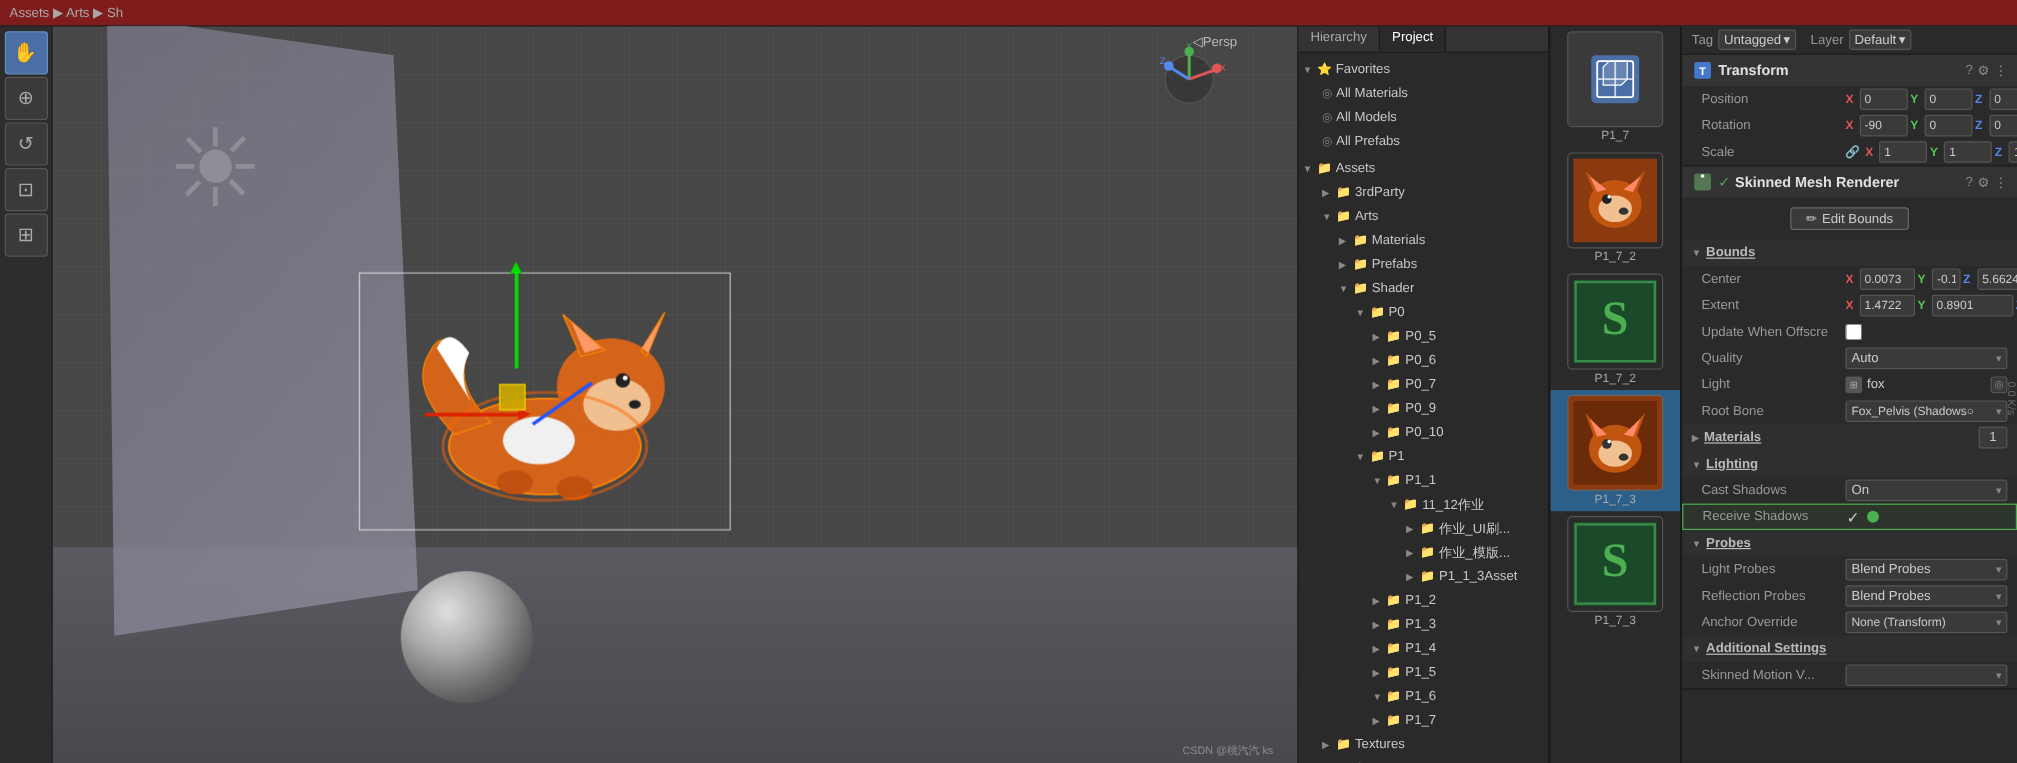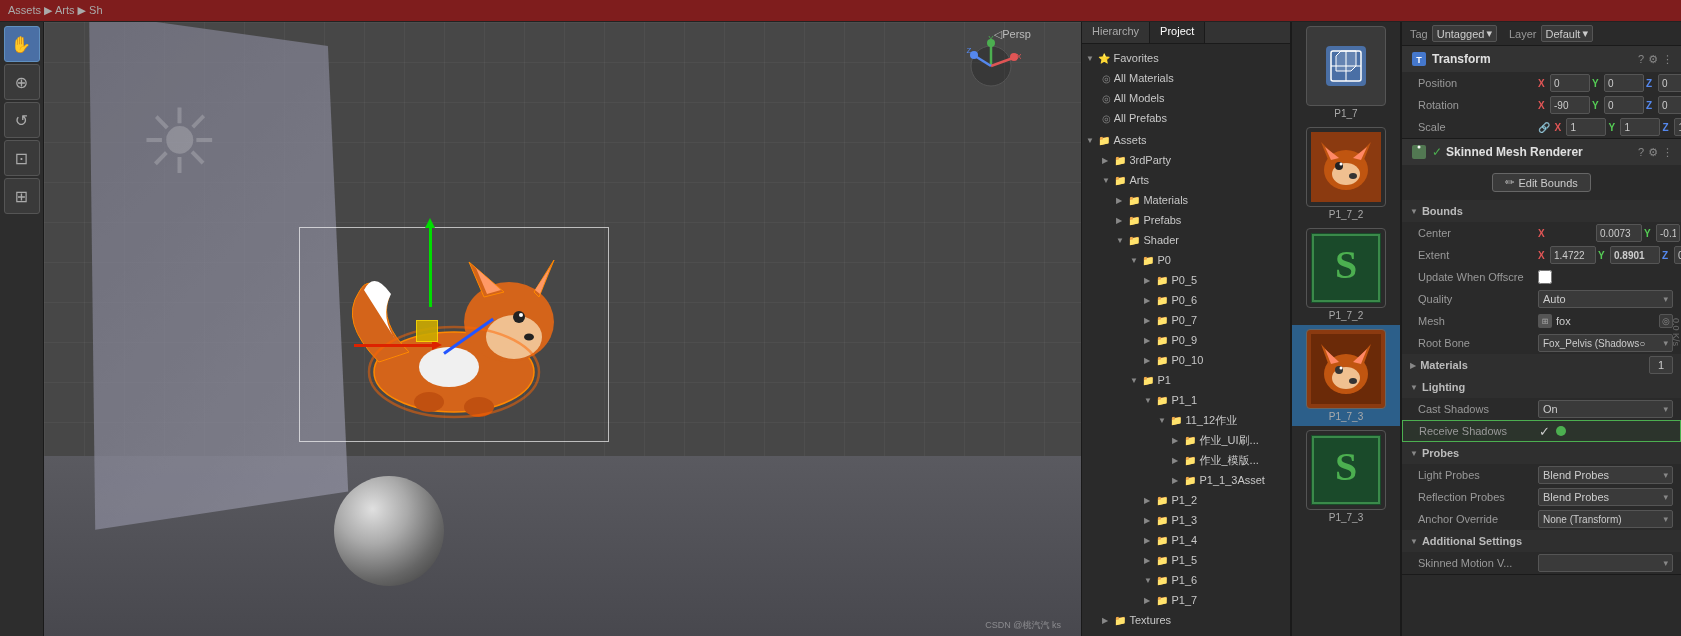--- a/index.html
+++ b/index.html
@@ -272,21 +272,21 @@
     .section-header {
       display: flex;
       align-items: center;
       padding: 2px 8px 2px 8px;
       background: #2f2f2f;
       height: 22px;
       gap: 4px;
       cursor: pointer;
     }
     .section-arrow { font-size: 8px; color: #888; }
-    .section-title { font-size: 11px; color: #bbb; font-weight: bold; }
+    .section-title { font-size: 11px; color: #bbb; font-weight: bold; text-decoration: underline; }
 
     .edit-bounds-btn {
       background: #3a3a3a;
       border: 1px solid #666;
       border-radius: 3px;
       color: #ccc;
       font-size: 11px;
       padding: 2px 12px;
       cursor: pointer;
       display: flex;
@@ -779,21 +779,21 @@
       <div class="section-header">
         <span class="section-arrow">▼</span>
         <span class="section-title">Bounds</span>
       </div>
 
       <div class="prop-row">
         <span class="prop-label">Center</span>
         <div class="xyz-row">
           <div class="xyz-item">
               <span class="xyz-label x">X</span>
-              <input class="xyz-input" style="width: 46px; margin-left: 46px;" value="0.0073">
+              <input class="xyz-input" style="width: 46px;" value="0.0073">
             </div>
           <div class="xyz-item">
               <span class="xyz-label y">Y</span>
               <input class="xyz-input" style="width: 24px;" value="-0.1055">
             </div>
           <div class="xyz-item">
               <span class="xyz-label z">Z</span>
               <input class="xyz-input" style="width: 46px;" value="5.6624">
             </div>
         </div>
@@ -801,21 +801,21 @@
 
       <div class="prop-row">
         <span class="prop-label">Extent</span>
         <div class="xyz-row">
           <div class="xyz-item">
               <span class="xyz-label x">X</span>
               <input class="xyz-input" style="width: 46px;" value="1.4722">
             </div>
           <div class="xyz-item">
               <span class="xyz-label y">Y</span>
-              <input class="xyz-input" style="width: 50px; font-weight: bold;" value="0.8901">
+              <input class="xyz-input" style="width: 68px;" value="0.8901">
             </div>
           <div class="xyz-item">
               <span class="xyz-label z">Z</span>
               <input class="xyz-input" style="width: 46px;" value="0.5140">
             </div>
         </div>
       </div>
 
       <div class="prop-row">
         <span class="prop-label">Update When Offscre</span>
@@ -827,21 +827,21 @@
       <div class="prop-row">
         <span class="prop-label">Quality</span>
         <div class="prop-value">
           <div class="full-dropdown">
             <span>Auto</span>
           </div>
         </div>
       </div>
 
       <div class="prop-row">
-        <span class="prop-label">Mesh</span>
+        <span class="prop-label">Light</span>
         <div class="prop-value" style="gap:4px;">
           <div style="width:14px;height:14px;background:#555;border-radius:2px;display:flex;align-items:center;justify-content:center;font-size:8px;color:#aaa;">⊞</div>
           <span style="font-size:11px;color:#ccc;">fox</span>
           <div style="margin-left:auto;width:14px;height:14px;border:1px solid #555;border-radius:2px;background:#3a3a3a;display:flex;align-items:center;justify-content:center;font-size:9px;color:#888;cursor:pointer;">◎</div>
         </div>
       </div>
 
       <div class="prop-row">
         <span class="prop-label">Root Bone</span>
         <div class="prop-value">

